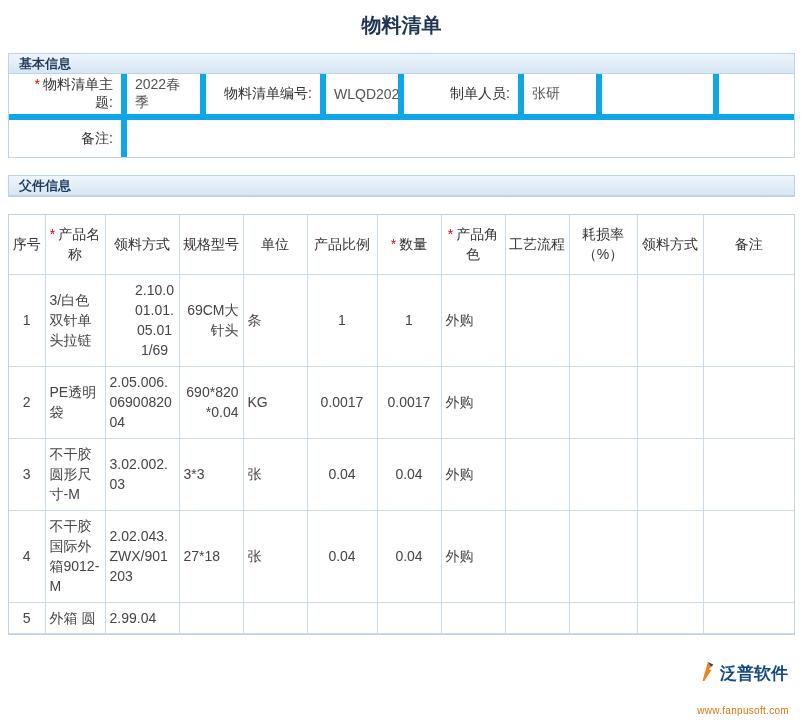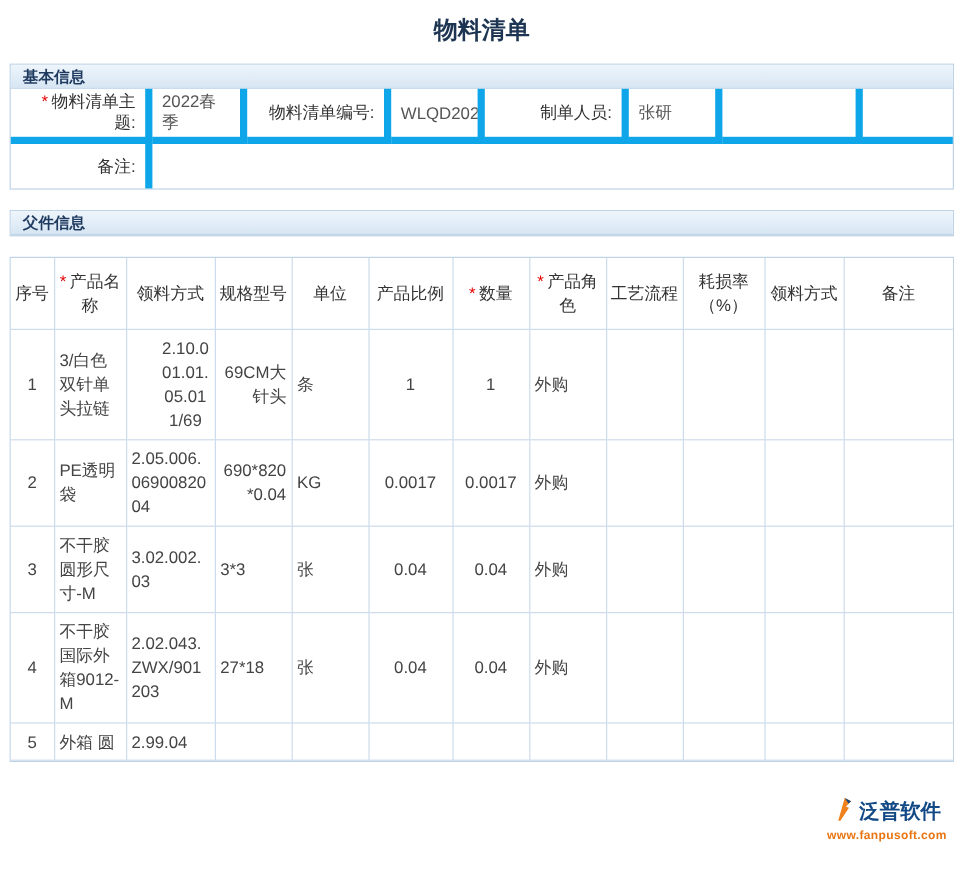--- a/index.html
+++ b/index.html
@@ -44,26 +44,26 @@
   }
   .grid td {
     border: 1px solid #ccdcec; padding: 5px 4px; line-height: 1.45;
     word-break: break-all; vertical-align: middle; color: #444; background: #fff;
   }
   .grid tr:first-child th { border-top: none; }
   .grid th:first-child, .grid td:first-child { border-left: none; }
   .grid th:last-child, .grid td:last-child { border-right: none; }
 
   .brand {
-    position: absolute; right: 10px; bottom: 20px; text-align: center;
+    position: absolute; right: 10px; bottom: 6px; text-align: center;
     background: rgba(255,255,255,.88); padding: 2px 4px;
   }
   .brand-row { display: flex; align-items: center; justify-content: center; gap: 4px; }
   .brand-name { font-size: 17px; font-weight: bold; color: #134a86; }
-  .brand-url { font-size: 10px; color: #e87511; margin-top: 1px; letter-spacing: .3px; font-weight: bold; }
+  .brand-url { font-size: 10px; color: #e87511; margin-top: 19px; letter-spacing: .3px; }
 </style>
 </head>
 <body>
 
 <h1 class="page-title">物料清单</h1>
 
 <section class="panel">
   <div class="panel-header">
     <span>基本信息</span>
   </div>

